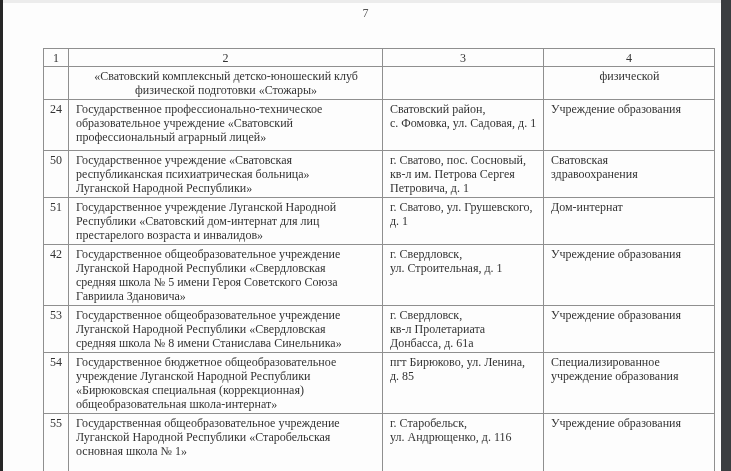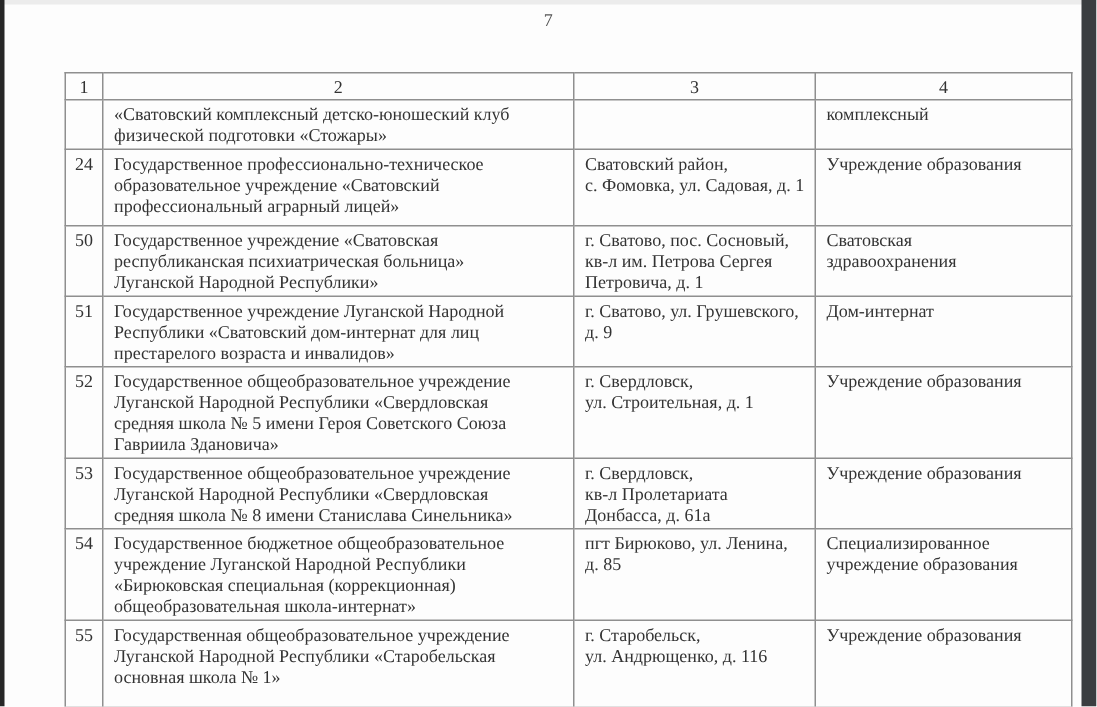--- a/index.html
+++ b/index.html
@@ -90,26 +90,26 @@
     </colgroup>
     <thead>
       <tr>
         <th>1</th>
         <th>2</th>
         <th>3</th>
         <th>4</th>
       </tr>
     </thead>
     <tbody>
-        <tr style="height: 33px;">
+        <tr style="height: 33px; text-align: center;">
     <td class="num"></td>
     <td>«Сватовский комплексный детско-юношеский клуб
 физической подготовки «Стожары»</td>
     <td></td>
-    <td>комплексный</td>
+    <td>физической</td>
   </tr>
         <tr style="height: 51px;">
     <td class="num">24</td>
     <td>Государственное профессионально-техническое
 образовательное учреждение «Сватовский
 профессиональный аграрный лицей»</td>
     <td>Сватовский район,
 с. Фомовка, ул. Садовая, д. 1</td>
     <td>Учреждение образования</td>
   </tr>
@@ -123,25 +123,25 @@
 Петровича, д. 1</td>
     <td>Сватовская
 здравоохранения</td>
   </tr>
         <tr style="height: 43px;">
     <td class="num">51</td>
     <td>Государственное учреждение Луганской Народной
 Республики «Сватовский дом-интернат для лиц
 престарелого возраста и инвалидов»</td>
     <td>г. Сватово, ул. Грушевского,
-д. 9</td>
+д. 1</td>
     <td>Дом-интернат</td>
   </tr>
         <tr style="height: 56px;">
-    <td class="num">52</td>
+    <td class="num">42</td>
     <td>Государственное общеобразовательное учреждение
 Луганской Народной Республики «Свердловская
 средняя школа № 5 имени Героя Советского Союза
 Гавриила Здановича»</td>
     <td>г. Свердловск,
 ул. Строительная, д. 1</td>
     <td>Учреждение образования</td>
   </tr>
         <tr style="height: 44px;">
     <td class="num">53</td>

